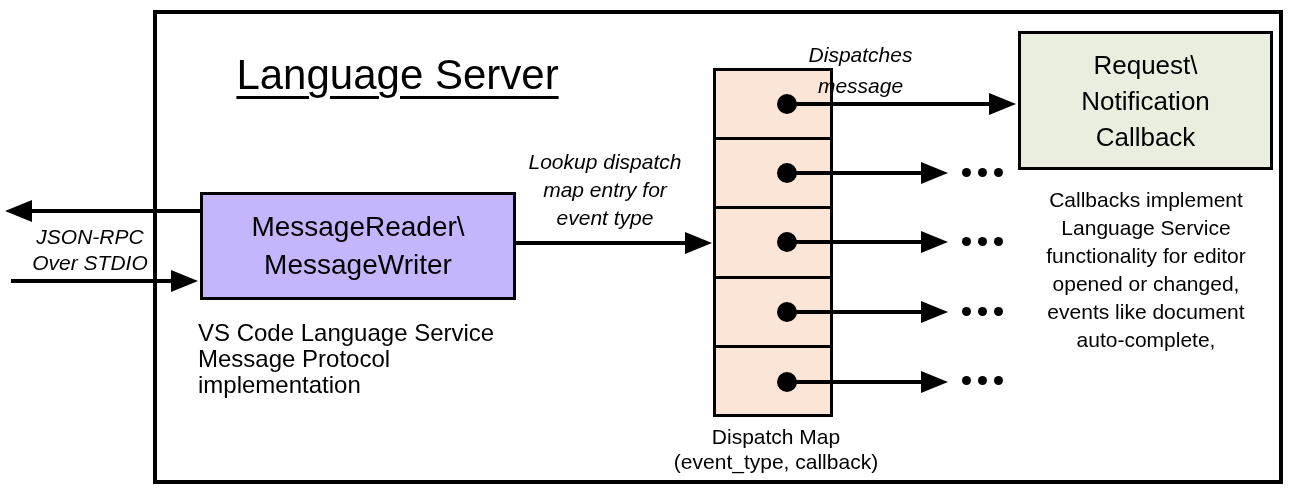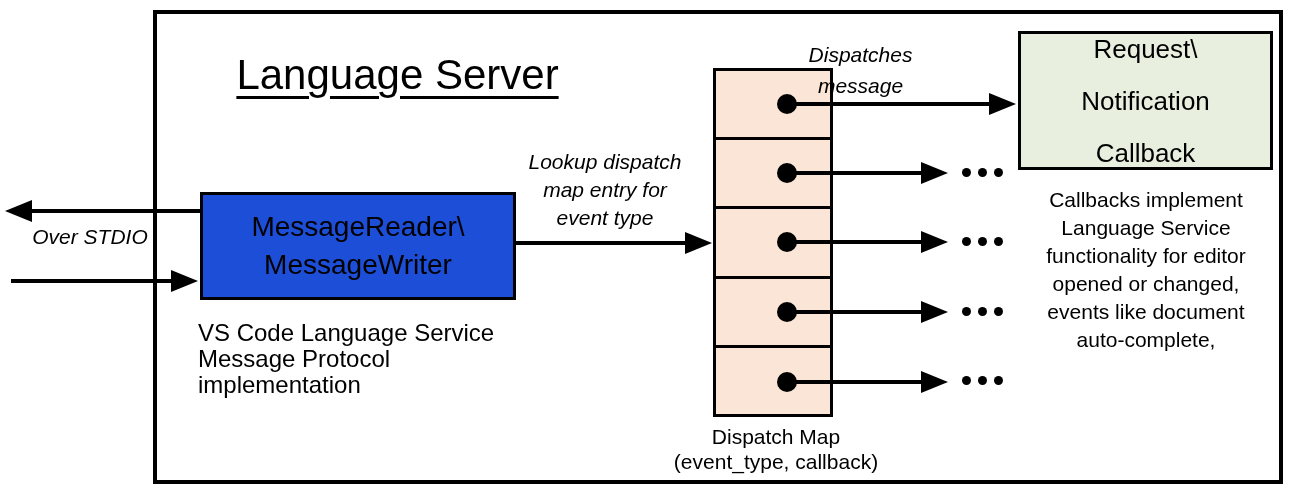--- a/index.html
+++ b/index.html
@@ -7,34 +7,34 @@
     position:relative;width:1291px;height:494px;background:#fff;overflow:hidden;
     font-family:Liberation Sans, sans-serif;color:#000;
   }
   .abs{position:absolute;}
   
   .outer-box{left:153px;top:10px;width:1130px;height:474px;border:4px solid #000;box-sizing:border-box;background:#fff;z-index:1;}
   
   .title{left:225px;top:52px;width:345px;text-align:center;font-size:42px;line-height:46px;
          text-decoration:underline;text-decoration-thickness:3px;text-underline-offset:7px;z-index:3;}
   
-  .io-box{left:200px;top:192px;width:316px;height:108px;background:#1d4ed8;border:3px solid #000;box-sizing:border-box;
+  .io-box{left:200px;top:192px;width:316px;height:108px;background:#c4b5fd;border:3px solid #000;box-sizing:border-box;
           display:flex;flex-direction:column;justify-content:center;align-items:center;
           font-size:28px;line-height:38px;text-align:center;z-index:3;}
   .io-caption{left:198px;top:309px;width:320px;text-align:left;font-size:24px;line-height:26px;z-index:3;margin-top:11px;}
   
   .map-box{left:713px;top:68px;width:120px;height:349px;border:3px solid #000;box-sizing:border-box;background:#FBE5D6;
            display:flex;flex-direction:column;z-index:3;}
   .map-cell{flex:1;border-bottom:3px solid #000;}
   .map-cell:last-child{border-bottom:none;}
   .map-caption{left:650px;top:424px;width:252px;text-align:center;font-size:21px;line-height:25px;z-index:3;}
   
   .cb-box{left:1018px;top:31px;width:255px;height:139px;background:#E8EFDE;border:3px solid #000;box-sizing:border-box;
           display:flex;flex-direction:column;justify-content:center;align-items:center;
-          font-size:26px;line-height:36px;text-align:center;z-index:3;gap:16px;}
+          font-size:26px;line-height:36px;text-align:center;z-index:3;}
   .cb-caption{left:1008px;top:186px;width:276px;text-align:center;font-size:21px;line-height:28px;z-index:3;}
   
   .note{font-style:italic;text-align:center;font-size:21px;z-index:6;}
   .note-jsonrpc{left:15px;top:224px;width:150px;line-height:26px;}
   .note-lookup{left:512px;top:148px;width:186px;line-height:28px;}
   .note-dispatch{left:788px;top:39px;width:145px;line-height:31px;}
   
   .ellipsis{display:flex;gap:7px;align-items:center;z-index:11;}
   .ellipsis .dot{width:9px;height:9px;border-radius:50%;background:#000;}
   
@@ -78,20 +78,21 @@
   <div class="abs cb-caption">
     <div>Callbacks implement</div>
     <div>Language Service</div>
     <div>functionality for editor</div>
     <div>opened or changed,</div>
     <div>events like document</div>
     <div>auto-complete,</div>
   </div>
 
   <div class="abs note note-jsonrpc">
+    <div>JSON-RPC</div>
     <div>Over STDIO</div>
   </div>
   <div class="abs note note-lookup">
     <div>Lookup dispatch</div>
     <div>map entry for</div>
     <div>event type</div>
   </div>
   <div class="abs note note-dispatch">
     <div>Dispatches</div>
     <div>message</div>

